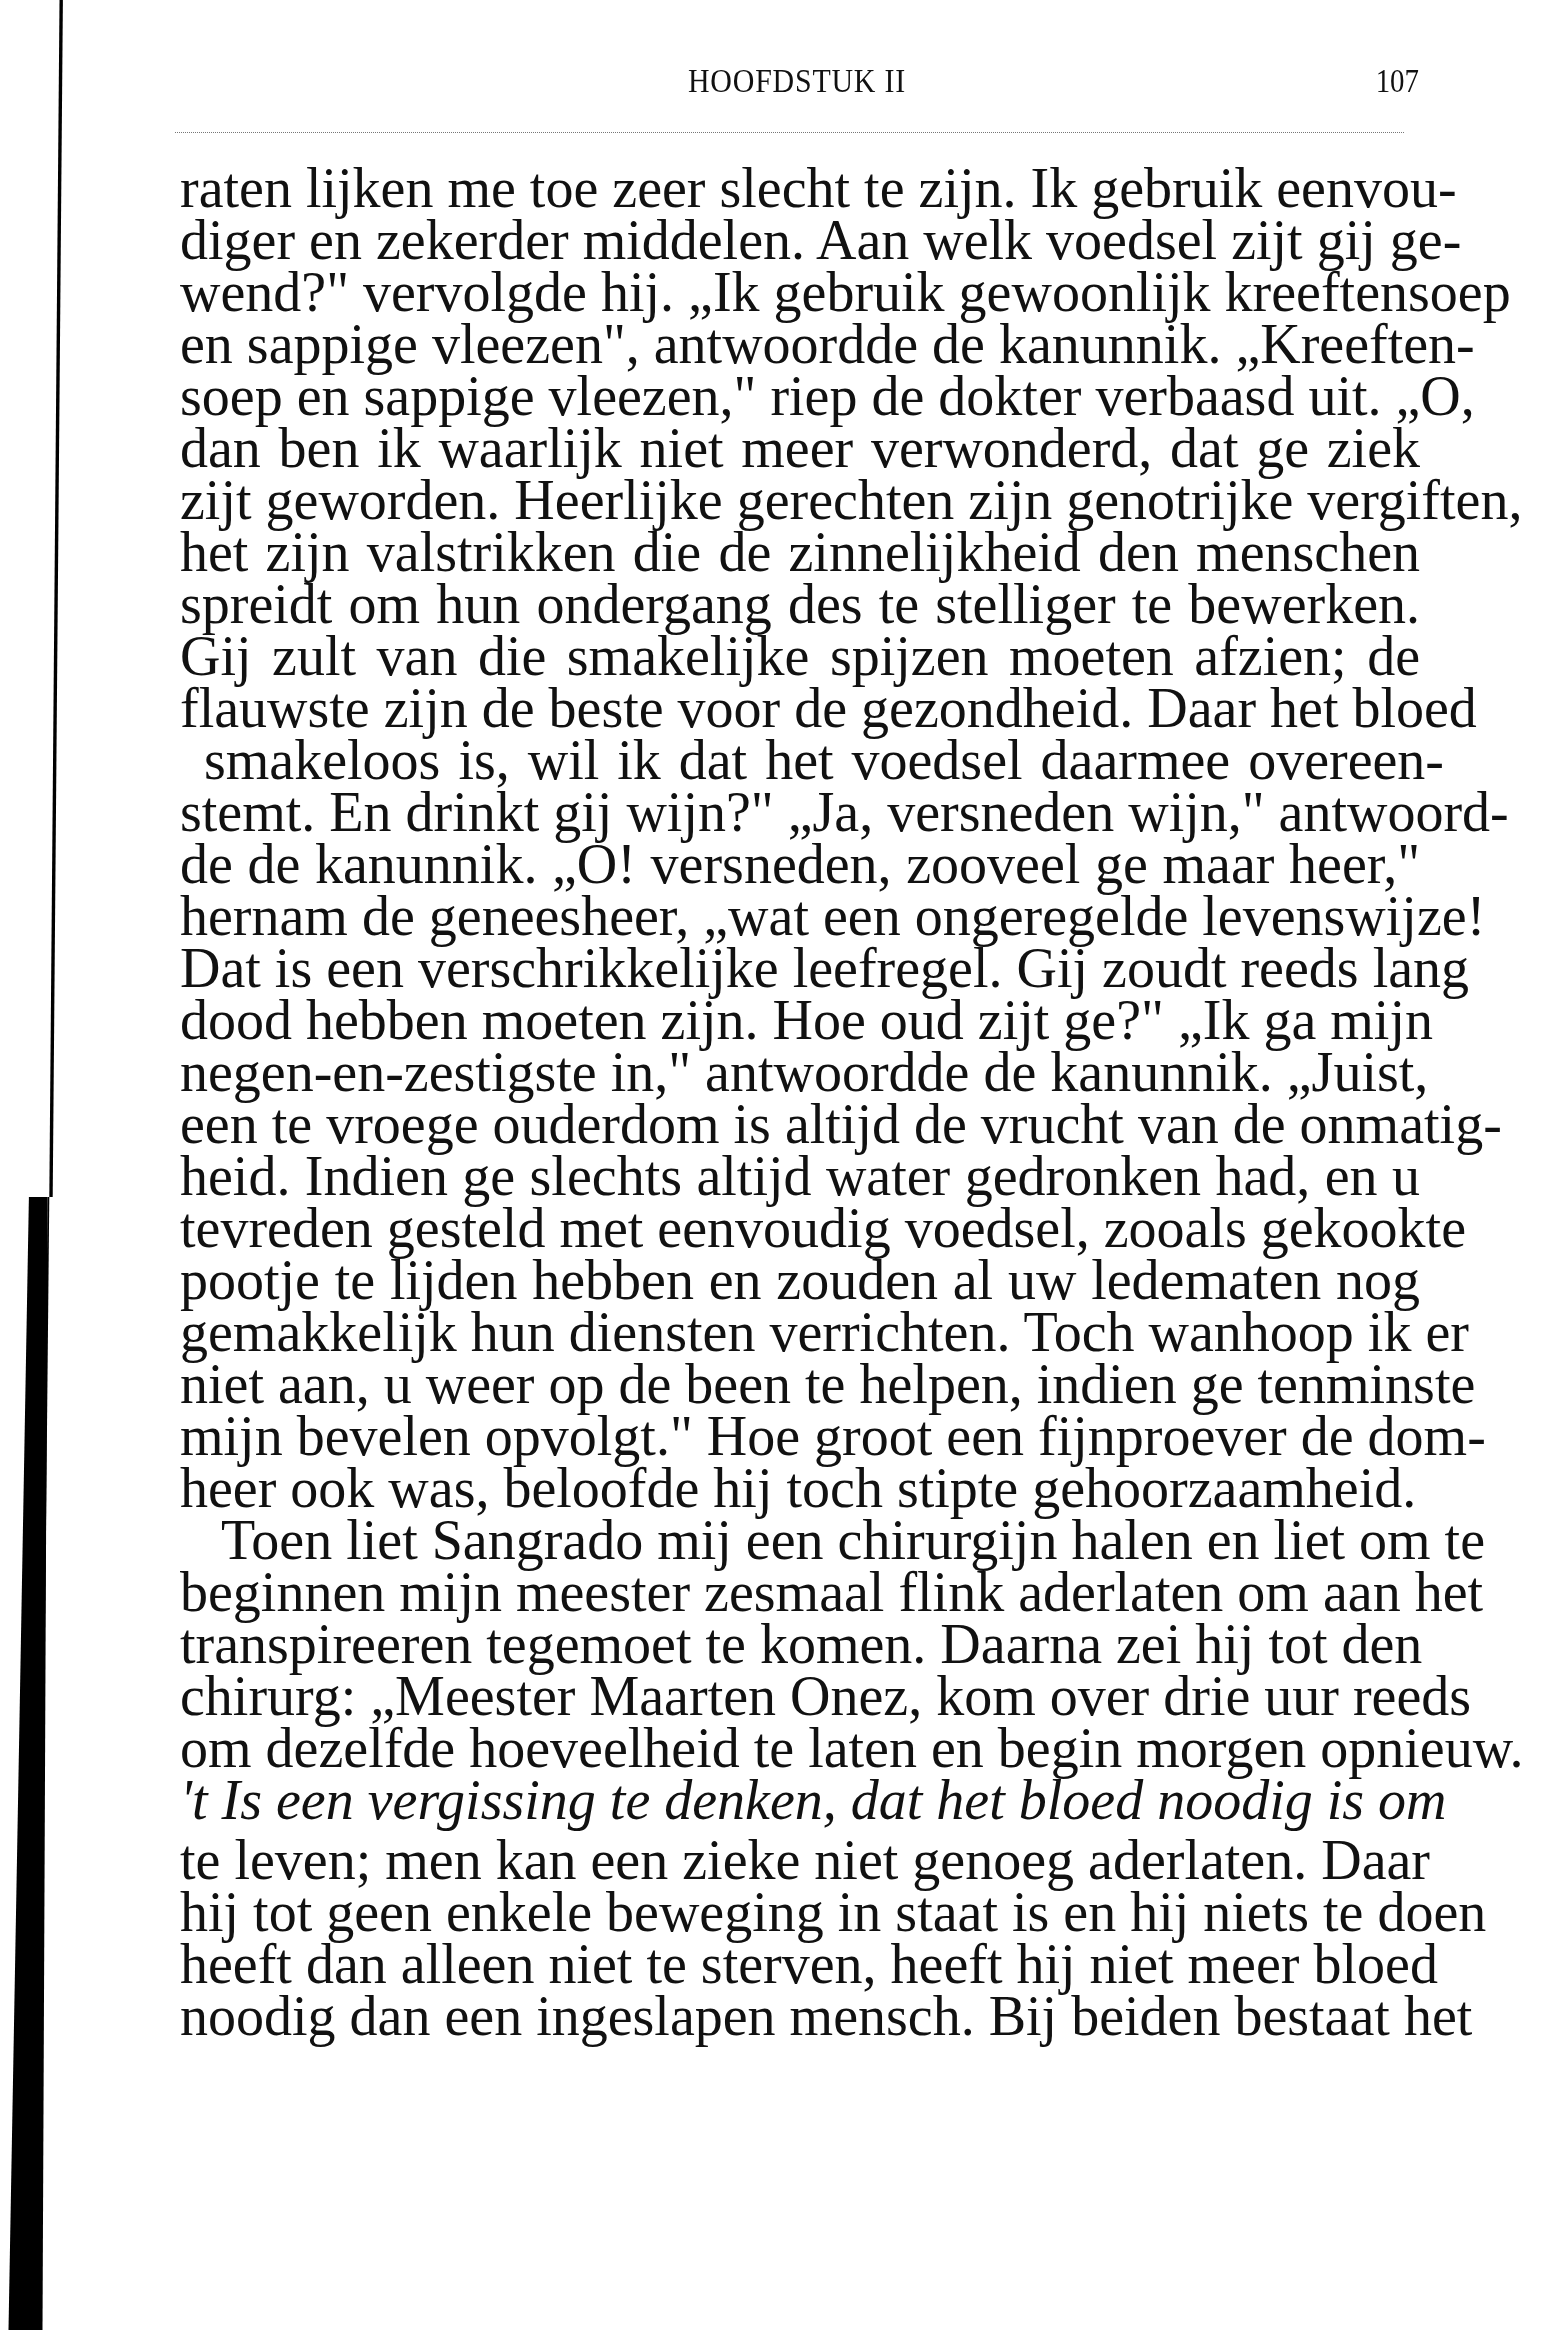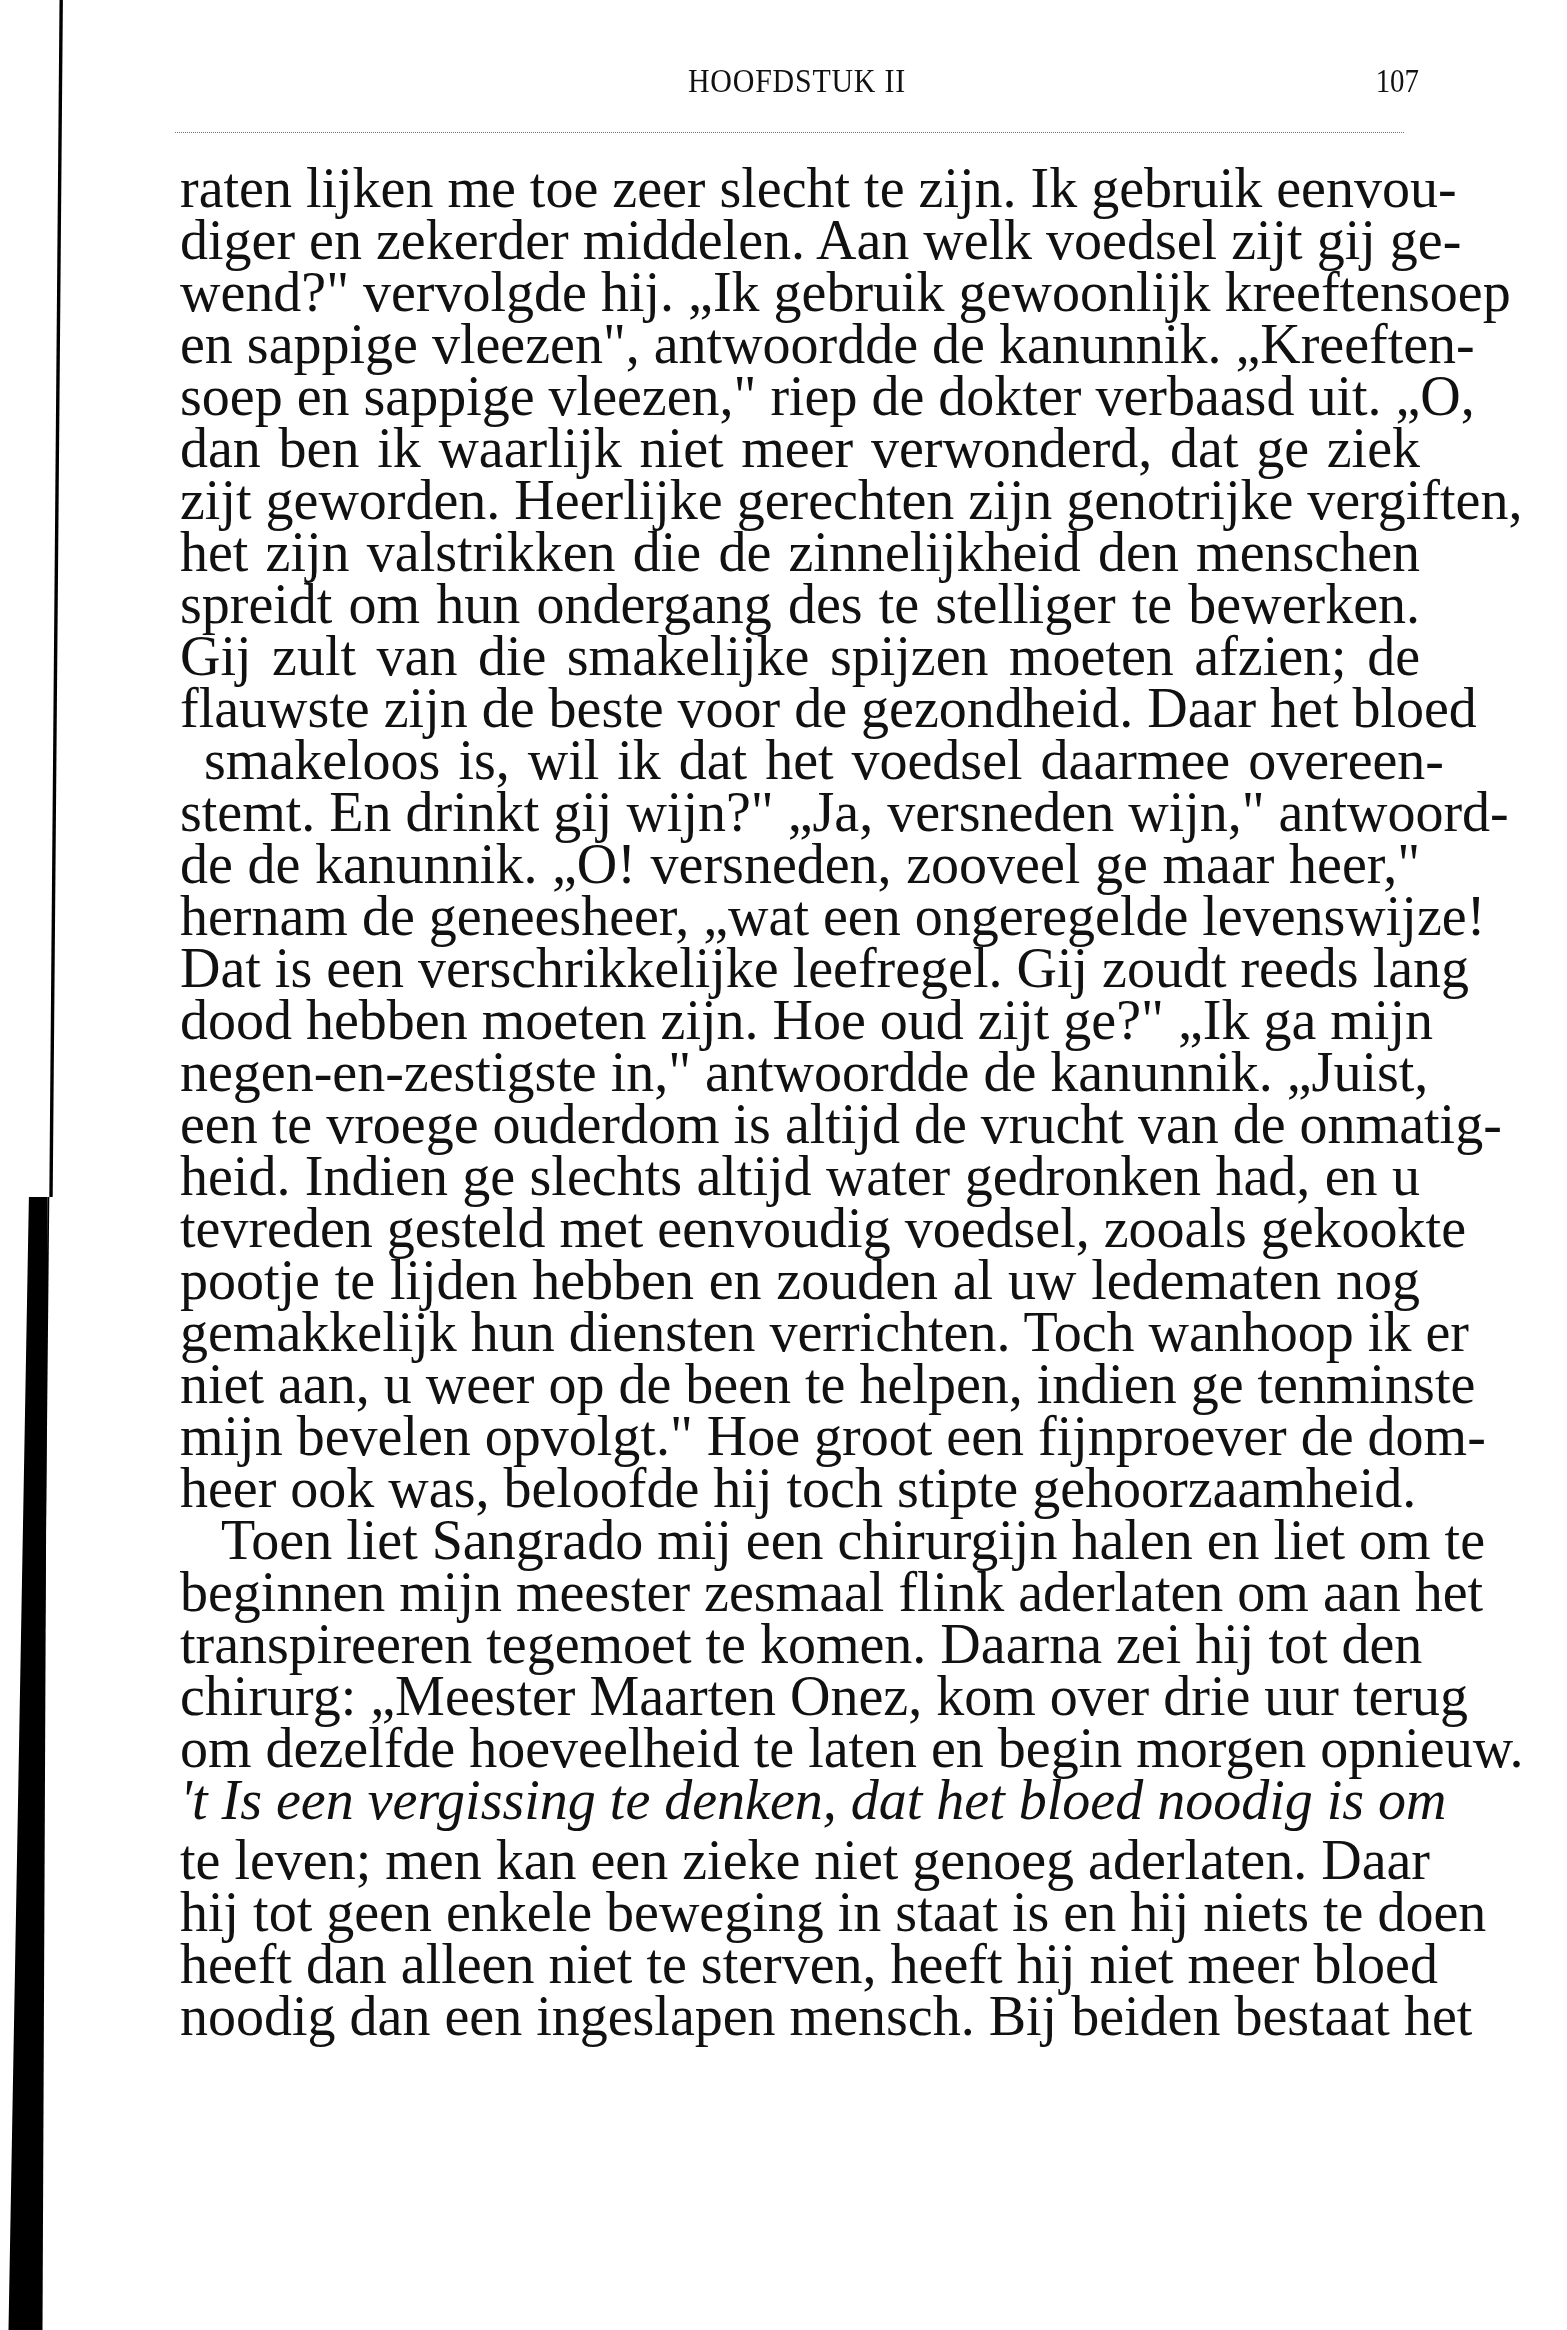--- a/index.html
+++ b/index.html
@@ -122,21 +122,21 @@
       <div class="line" style="width: 1240px;">pootje te lijden hebben en zouden al uw ledematen nog</div>
       <div class="line" style="width: 1240px;">gemakkelijk hun diensten verrichten. Toch wanhoop ik er</div>
       <div class="line" style="width: 1240px;">niet aan, u weer op de been te helpen, indien ge tenminste</div>
       <div class="line" style="width: 1240px;">mijn bevelen opvolgt." Hoe groot een fijnproever de dom-</div>
       <div class="line last" style="width: 1240px; text-align-last: left;">heer ook was, beloofde hij toch stipte gehoorzaamheid.</div>
     </div>
     <div>
       <div class="line indent" style="width: 1240px;">Toen liet Sangrado mij een chirurgijn halen en liet om te</div>
       <div class="line" style="width: 1240px;">beginnen mijn meester zesmaal flink aderlaten om aan het</div>
       <div class="line" style="width: 1240px;">transpireeren tegemoet te komen. Daarna zei hij tot den</div>
-      <div class="line" style="width: 1240px;">chirurg: „Meester Maarten Onez, kom over drie uur terug</div>
+      <div class="line" style="width: 1240px;">chirurg: „Meester Maarten Onez, kom over drie uur reeds</div>
       <div class="line" style="width: 1240px;">om dezelfde hoeveelheid te laten en begin morgen opnieuw.</div>
       <div class="line" style="width: 1240px; font-style: italic;">'t Is een vergissing te denken, dat het bloed noodig is om</div>
       <div class="line" style="width: 1240px; margin-top: 8px;">te leven; men kan een zieke niet genoeg aderlaten. Daar</div>
       <div class="line" style="width: 1240px;">hij tot geen enkele beweging in staat is en hij niets te doen</div>
       <div class="line" style="width: 1240px;">heeft dan alleen niet te sterven, heeft hij niet meer bloed</div>
       <div class="line" style="width: 1240px;">noodig dan een ingeslapen mensch. Bij beiden bestaat het</div>
     </div>
   </div>
 
 

